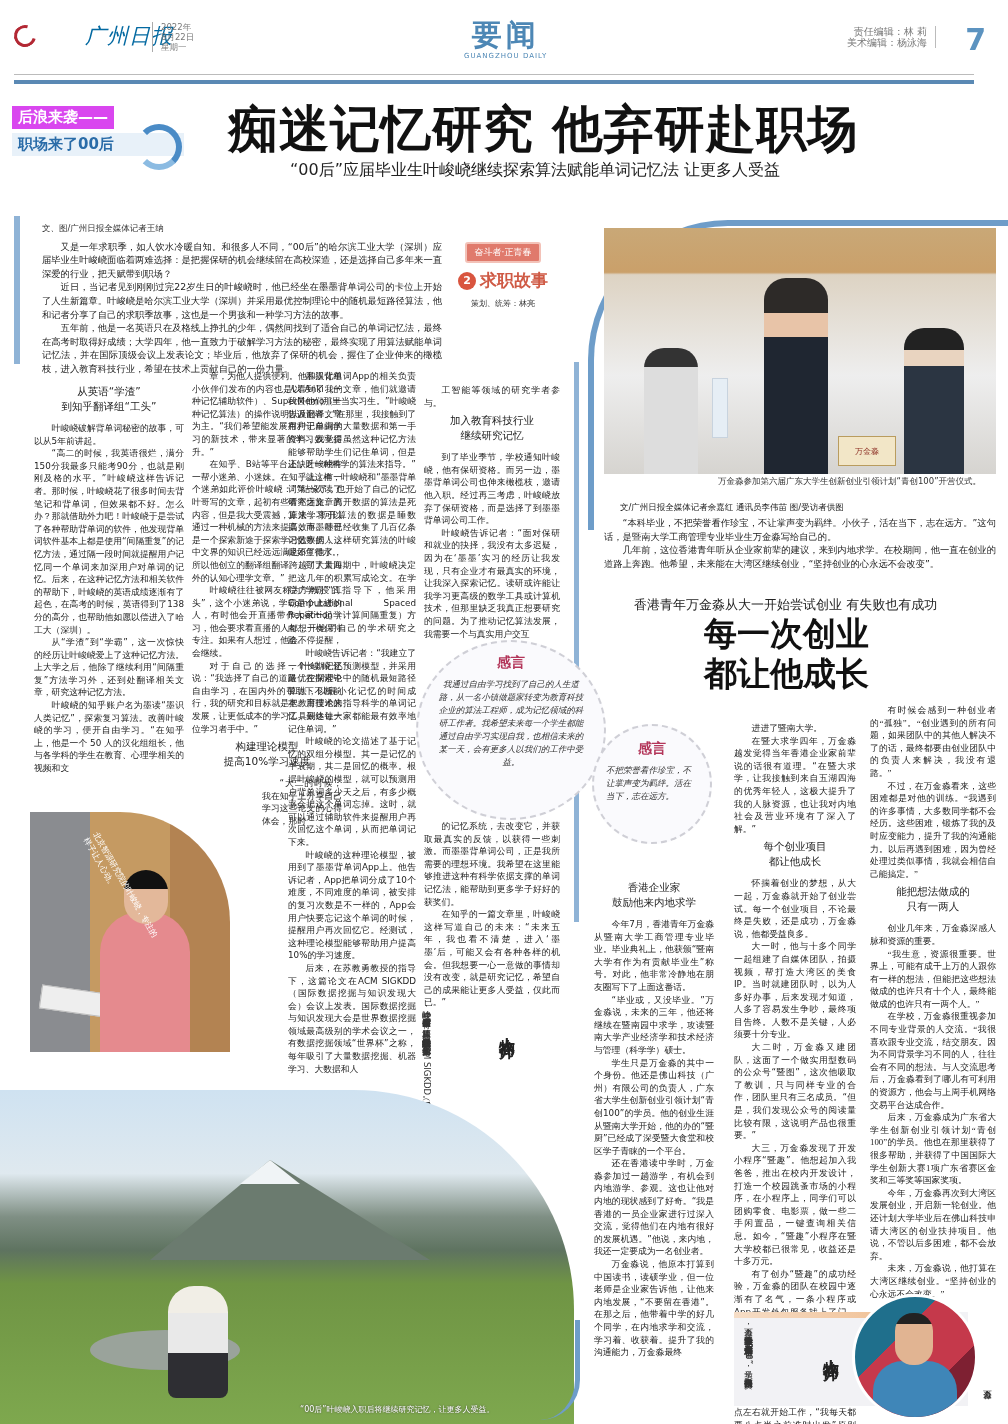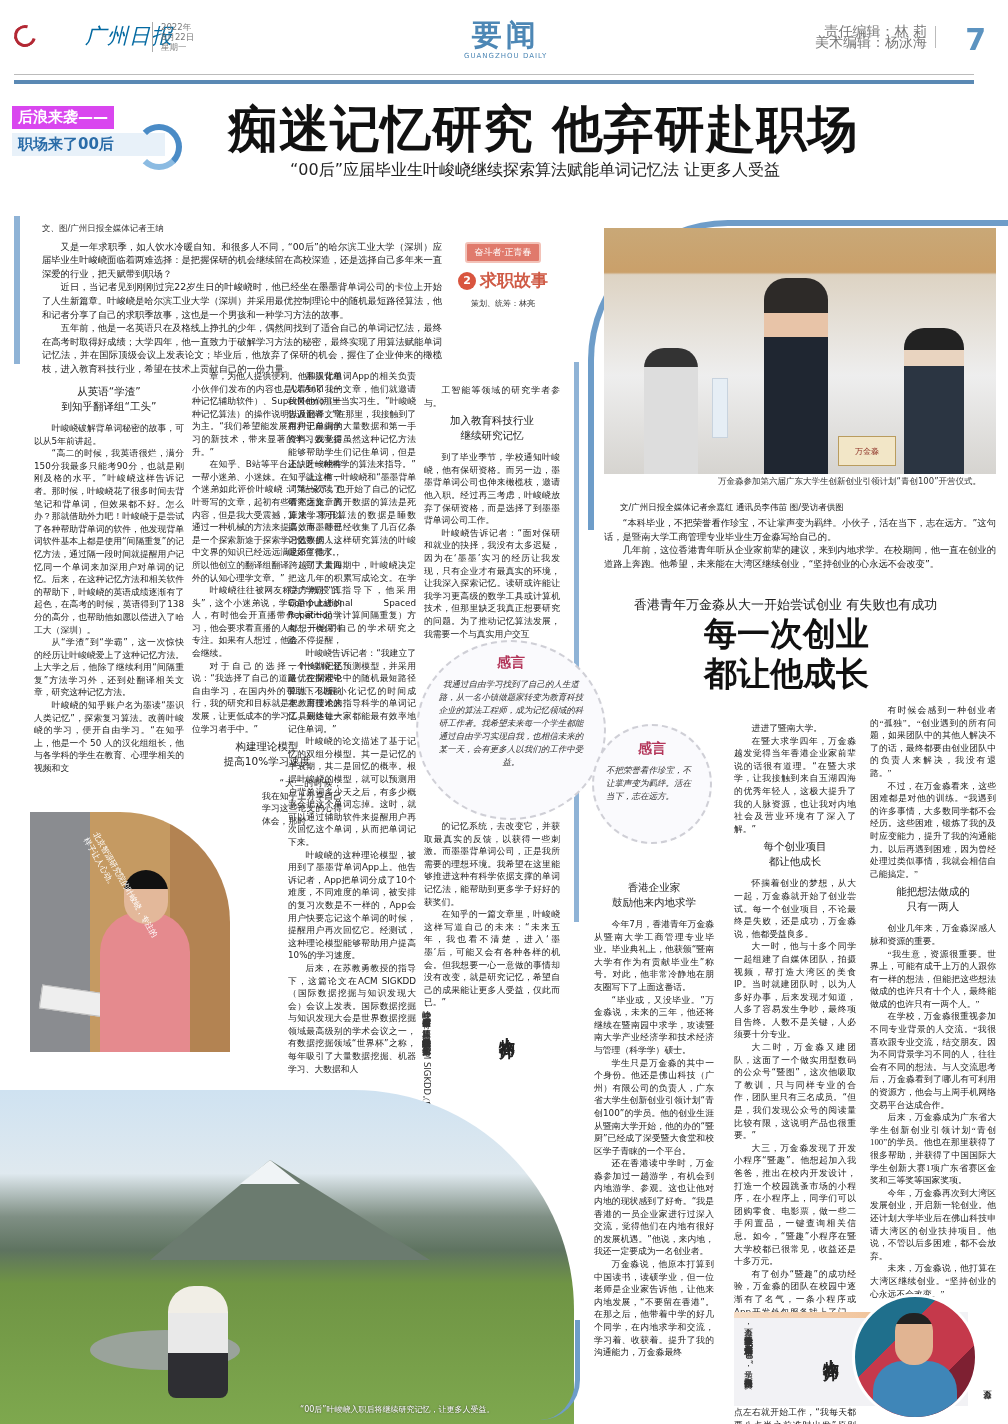--- a/index.html
+++ b/index.html
@@ -8,29 +8,29 @@
 
   
   .masthead { position: absolute; left: 14px; top: 18px; width: 980px; height: 52px; }
   .logo { position: absolute; left: 0; top: 4px; display: flex; align-items: center; gap: 4px; }
   .logo-mark { width: 22px; height: 22px; border: 3px solid #b32834; border-radius: 50%; border-right-color: transparent; transform: rotate(-30deg); }
   .logo-text { font-family: "DejaVu Serif", serif; font-style: italic; font-size: 21px; color: #0369a1; font-weight: normal; letter-spacing: 1px; margin-left: 45px; }
   .date-block { position: absolute; left: 138px; top: 4px; border-left: 1px solid #aaa; padding-left: 8px; font-size: 8.5px; line-height: 10px; color: #777; }
   .section-title { position: absolute; left: 450px; top: 0; text-align: center; }
   .section-title .cn { font-family: "DejaVu Serif", serif; font-size: 30px; font-weight: bold; color: #4d87b5; letter-spacing: 4px; line-height: 34px; }
   .section-title .en { font-size: 7px; color: #4d87b5; letter-spacing: 1px; }
-  .editors { position: absolute; right: 58px; top: 8px; font-size: 14px; line-height: 11px; color: #777; text-align: right; border-right: 1px solid #bbb; padding-right: 8px; }
+  .editors { position: absolute; right: 58px; top: 8px; font-size: 10px; line-height: 11px; color: #777; text-align: right; border-right: 1px solid #bbb; padding-right: 8px; }
   .page-no { position: absolute; right: 8px; top: 4px; font-size: 30px; font-weight: bold; color: #5c93c0; }
   .mast-rule-thin { position: absolute; left: 0; top: 56px; width: 960px; height: 1px; background: #bbb; }
   .mast-rule-thick { position: absolute; left: 0; top: 62px; width: 960px; height: 4px; background: #5a89b4; }
 
   
   .series-tag { position: absolute; left: 12px; top: 106px; width: 170px; height: 70px; }
   .series-tag .line1 { display: inline-block; background: #d946ef; color: #fff; font-size: 15px; font-weight: bold; padding: 2px 6px; }
-  .series-tag .line2 { display: block; margin-top: 4px; color: #2a6ca8; font-size: 15px; font-weight: bold; padding: 2px 6px; background: #e8f1f9; width: 153px; }
+  .series-tag .line2 { display: block; margin-top: 4px; color: #2a6ca8; font-size: 15px; font-weight: bold; padding: 2px 6px; background: #e8f1f9; width: 172px; }
   .series-wave { position: absolute; right: 0; top: 18px; width: 46px; height: 46px; border-radius: 50%; border: 6px solid #4a8bc6; border-left-color: transparent; border-bottom-color: #8bbbe2; }
   .main-headline { position: absolute; left: 228px; top: 96px; font-family: "DejaVu Serif", serif; font-weight: bold; font-size: 50px; letter-spacing: 1px; color: #111; white-space: nowrap; }
   .sub-headline { position: absolute; left: 290px; top: 160px; font-size: 16px; color: #222; white-space: nowrap; }
 
   
   .lead-bar { position: absolute; left: 14px; top: 216px; width: 6px; height: 148px; background: #8fb3d6; }
   .lead { position: absolute; left: 42px; top: 222px; width: 400px; font-size: 9.3px; line-height: 13.6px; }
   .byline { font-size: 8.5px; color: #333; margin-bottom: 4px; }
   .lead p { text-indent: 2em; text-align: justify; }
 

